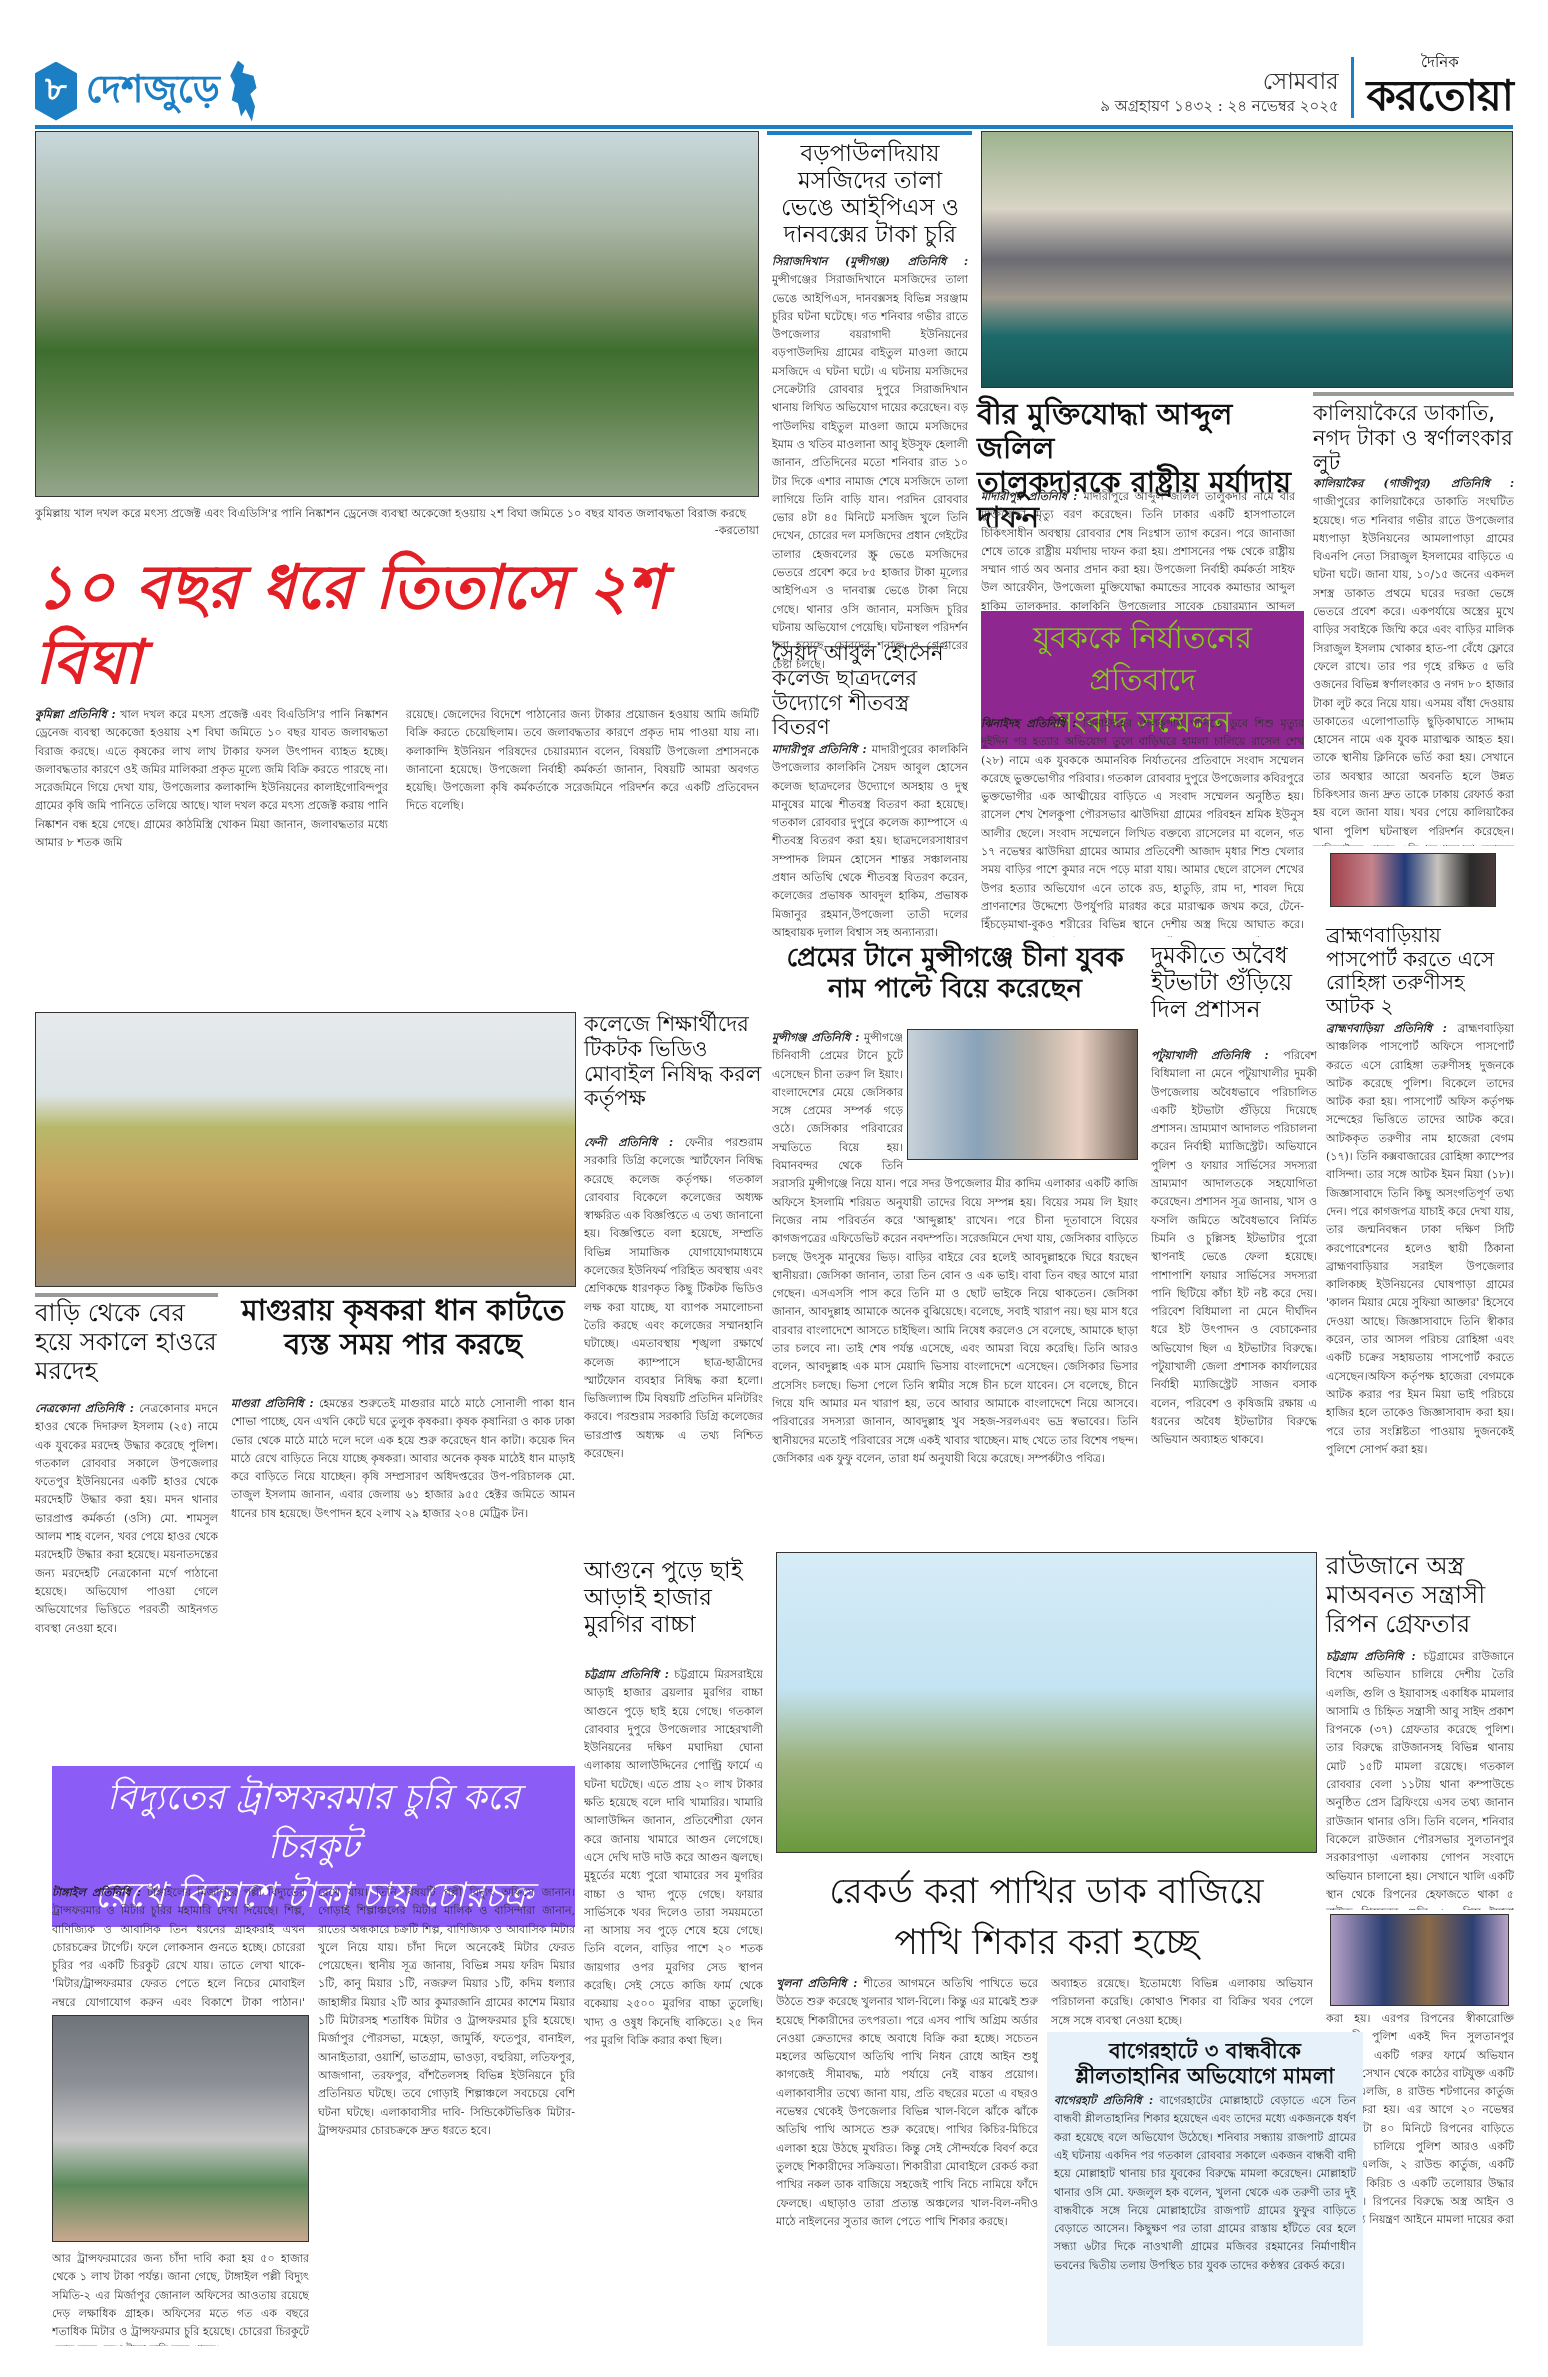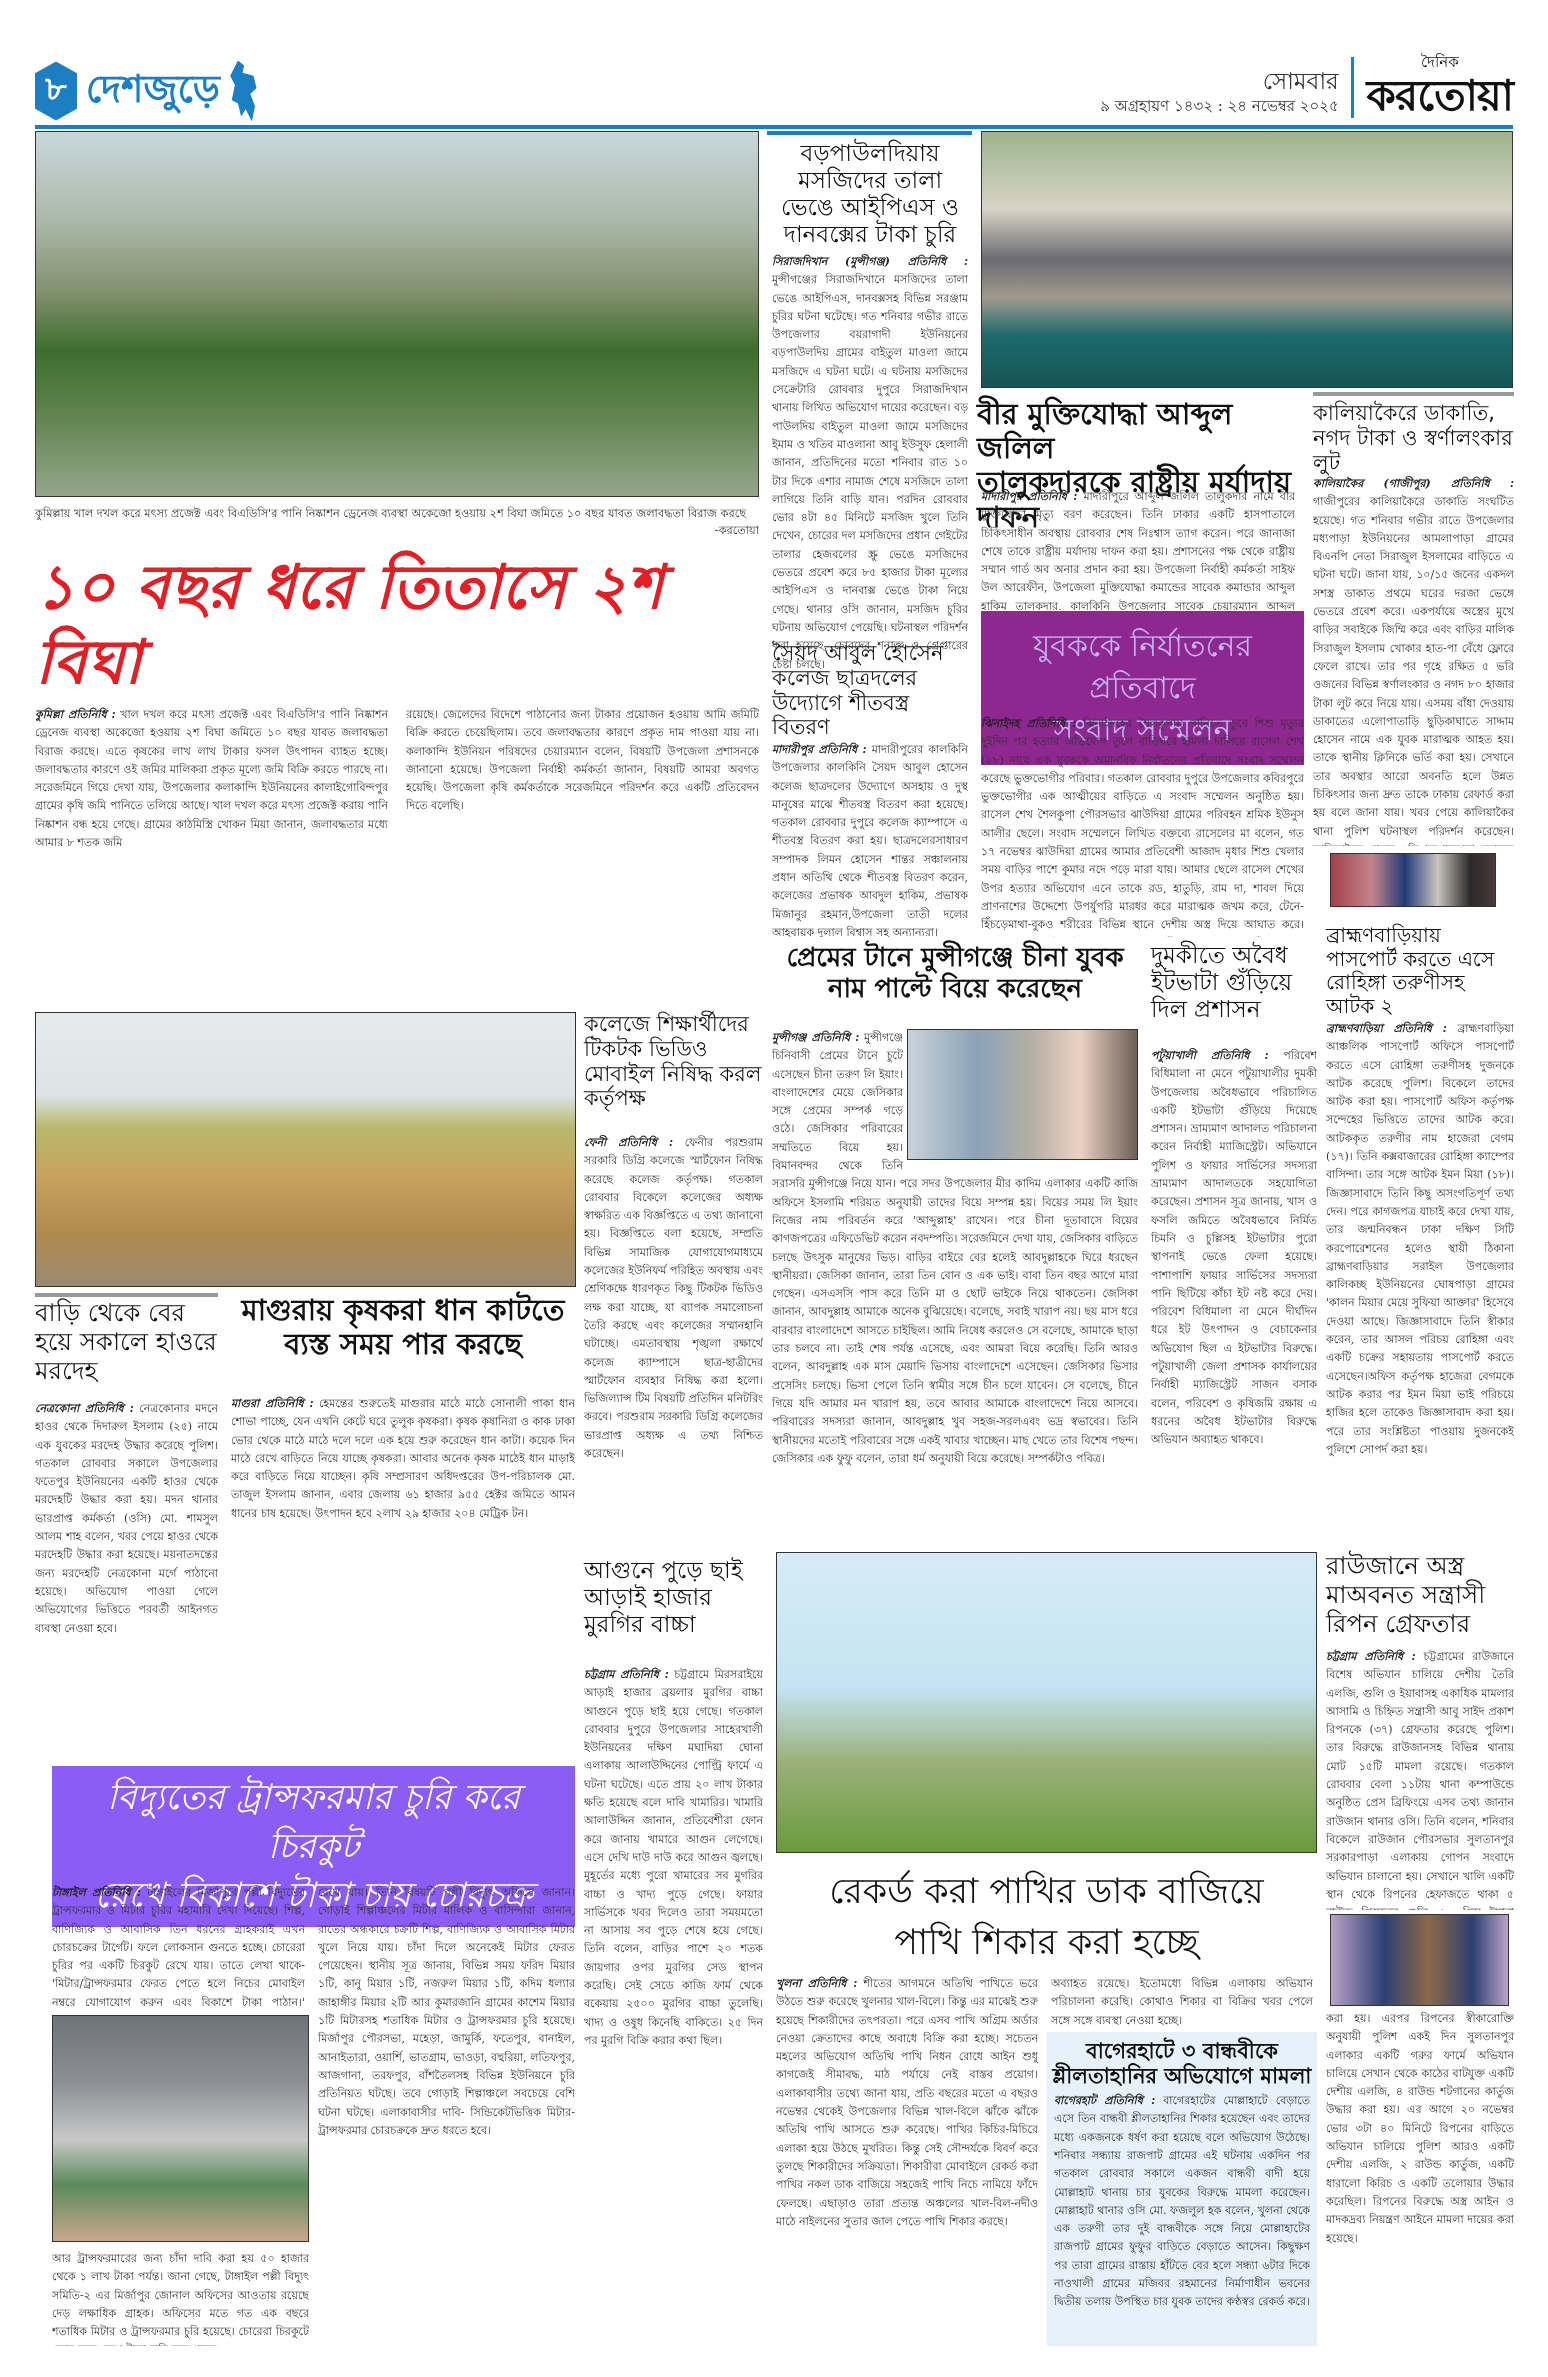--- a/index.html
+++ b/index.html
@@ -20,21 +20,21 @@
 #masthead-right{right:35px;top:52px;display:flex;align-items:flex-end;gap:12.2px}
 .date-block{text-align:right;font-family:"DejaVu Serif",serif;color:#333}
 .day{font-size:23px;line-height:28px}
 .date-line{font-size:15px;line-height:23px}
 .vbar{width:3.5px;height:61px;background:#1c7fc4}
 .paper-name{text-align:center;color:#111}
 .paper-small{font-size:15px;font-weight:normal;line-height:21px}
 .paper-big{font-size:42px;font-weight:900;line-height:45px;letter-spacing:-0.9px}
 #top-rule{left:35px;right:35px;top:125px;height:4.4px;background:#1c7fc4}
 
-.boxhl-purple{background:#8e278f;color:#c4b5fd;text-align:center;font-size:30px;line-height:42px;padding:14px}
+.boxhl-purple{background:#8e278f;color:#84cc16;text-align:center;font-size:30px;line-height:42px;padding:6px}
 .boxhl-blue{background:#8b5cf6;color:#fff;text-align:center;font-size:35px;line-height:49px;padding:7px;font-style:italic}
 .boxhl-light{background:#e6f1fa}
 .red-hl{color:#e31e24;font-size:61px;font-weight:bold;line-height:75px;text-align:left;font-style:italic}
 
 
 .ph-flood{background:linear-gradient(180deg,#c8d7dc 0%,#aab8a8 25%,#7f8e6a 45%,#3d6e2e 60%,#5b8049 75%,#94a68a 100%)}
 .ph-funeral{background:linear-gradient(180deg,#9db48f 0%,#d9d4c6 30%,#6b6b72 50%,#a09a8e 65%,#1d6a6b 80%,#155556 100%)}
 .ph-harvest{background:linear-gradient(180deg,#e7eaec 0%,#dce4e6 30%,#b8b86a 42%,#c7a25e 60%,#b08a4e 80%,#9c8a70 100%)}
 .ph-chinese{background:linear-gradient(90deg,#c9d2d9 0%,#8aa3b8 30%,#b8b0a6 55%,#ead2c4 75%,#6e5f56 100%)}
 .ph-birds{background:linear-gradient(180deg,#d6ecf6 0%,#c4e3f2 45%,#9ab07a 70%,#6a9a3c 100%)}
@@ -198,21 +198,21 @@
   <div>পাখি শিকার করা হচ্ছে</div>
 </div>
 <div class="abs body-text" style="left:776px;top:1975px;width:262px;height:371px">
   <span class="dateline">খুলনা প্রতিনিধি :</span>
   <span>শীতের আগমনে অতিথি পাখিতে ভরে উঠতে শুরু করেছে খুলনার খাল-বিলে। কিন্তু এর মাঝেই শুরু হয়েছে শিকারীদের তৎপরতা। পরে এসব পাখি অগ্রিম অর্ডার নেওয়া ক্রেতাদের কাছে অবাধে বিক্রি করা হচ্ছে। সচেতন মহলের অভিযোগ অতিথি পাখি নিধন রোধে আইন শুধু কাগজেই সীমাবদ্ধ, মাঠ পর্যায়ে নেই বাস্তব প্রয়োগ। এলাকাবাসীর তথ্যে জানা যায়, প্রতি বছরের মতো এ বছরও নভেম্বর থেকেই উপজেলার বিভিন্ন খাল-বিলে ঝাঁকে ঝাঁকে অতিথি পাখি আসতে শুরু করেছে। পাখির কিচির-মিচিরে এলাকা হয়ে উঠছে মুখরিত। কিন্তু সেই সৌন্দর্যকে বিবর্ণ করে তুলছে শিকারীদের সক্রিয়তা। শিকারীরা মোবাইলে রেকর্ড করা পাখির নকল ডাক বাজিয়ে সহজেই পাখি নিচে নামিয়ে ফাঁদে ফেলছে। এছাড়াও তারা প্রত্যন্ত অঞ্চলের খাল-বিল-নদীও মাঠে নাইলনের সুতার জাল পেতে পাখি শিকার করছে।</span>
 </div>
 <div class="abs body-text" style="left:1051px;top:1975px;width:262px;height:52px">
   <span>অব্যাহত রয়েছে। ইতোমধ্যে বিভিন্ন এলাকায় অভিযান পরিচালনা করেছি। কোথাও শিকার বা বিক্রির খবর পেলে সঙ্গে সঙ্গে ব্যবস্থা নেওয়া হচ্ছে।</span>
 </div>
 
-<div class="abs boxhl-light" style="left:1047px;top:2032px;width:270px;height:314px">
+<div class="abs boxhl-light" style="left:1047px;top:2032px;width:316px;height:314px">
   <div class="hl" style="font-size:21px;text-align:center;padding:7px 5.2px 3.5px;font-weight:bold">
     <div>বাগেরহাটে ৩ বান্ধবীকে</div>
     <div>শ্লীলতাহানির অভিযোগে মামলা</div>
   </div>
   <div class="body-text" style="padding:0 7px;height:235px">
     <span class="dateline">বাগেরহাট প্রতিনিধি :</span>
     <span>বাগেরহাটের মোল্লাহাটে বেড়াতে এসে তিন বান্ধবী শ্লীলতাহানির শিকার হয়েছেন এবং তাদের মধ্যে একজনকে ধর্ষণ করা হয়েছে বলে অভিযোগ উঠেছে। শনিবার সন্ধ্যায় রাজপাট গ্রামের এই ঘটনায় একদিন পর গতকাল রোববার সকালে একজন বান্ধবী বাদী হয়ে মোল্লাহাট থানায় চার যুবকের বিরুদ্ধে মামলা করেছেন। মোল্লাহাট থানার ওসি মো. ফজলুল হক বলেন, খুলনা থেকে এক তরুণী তার দুই বান্ধবীকে সঙ্গে নিয়ে মোল্লাহাটের রাজপাট গ্রামের ফুফুর বাড়িতে বেড়াতে আসেন। কিছুক্ষণ পর তারা গ্রামের রাস্তায় হাঁটতে বের হলে সন্ধ্যা ৬টার দিকে নাওখালী গ্রামের মজিবর রহমানের নির্মাণাধীন ভবনের দ্বিতীয় তলায় উপস্থিত চার যুবক তাদের কণ্ঠস্বর রেকর্ড করে।</span>
   </div>
 </div>
 

